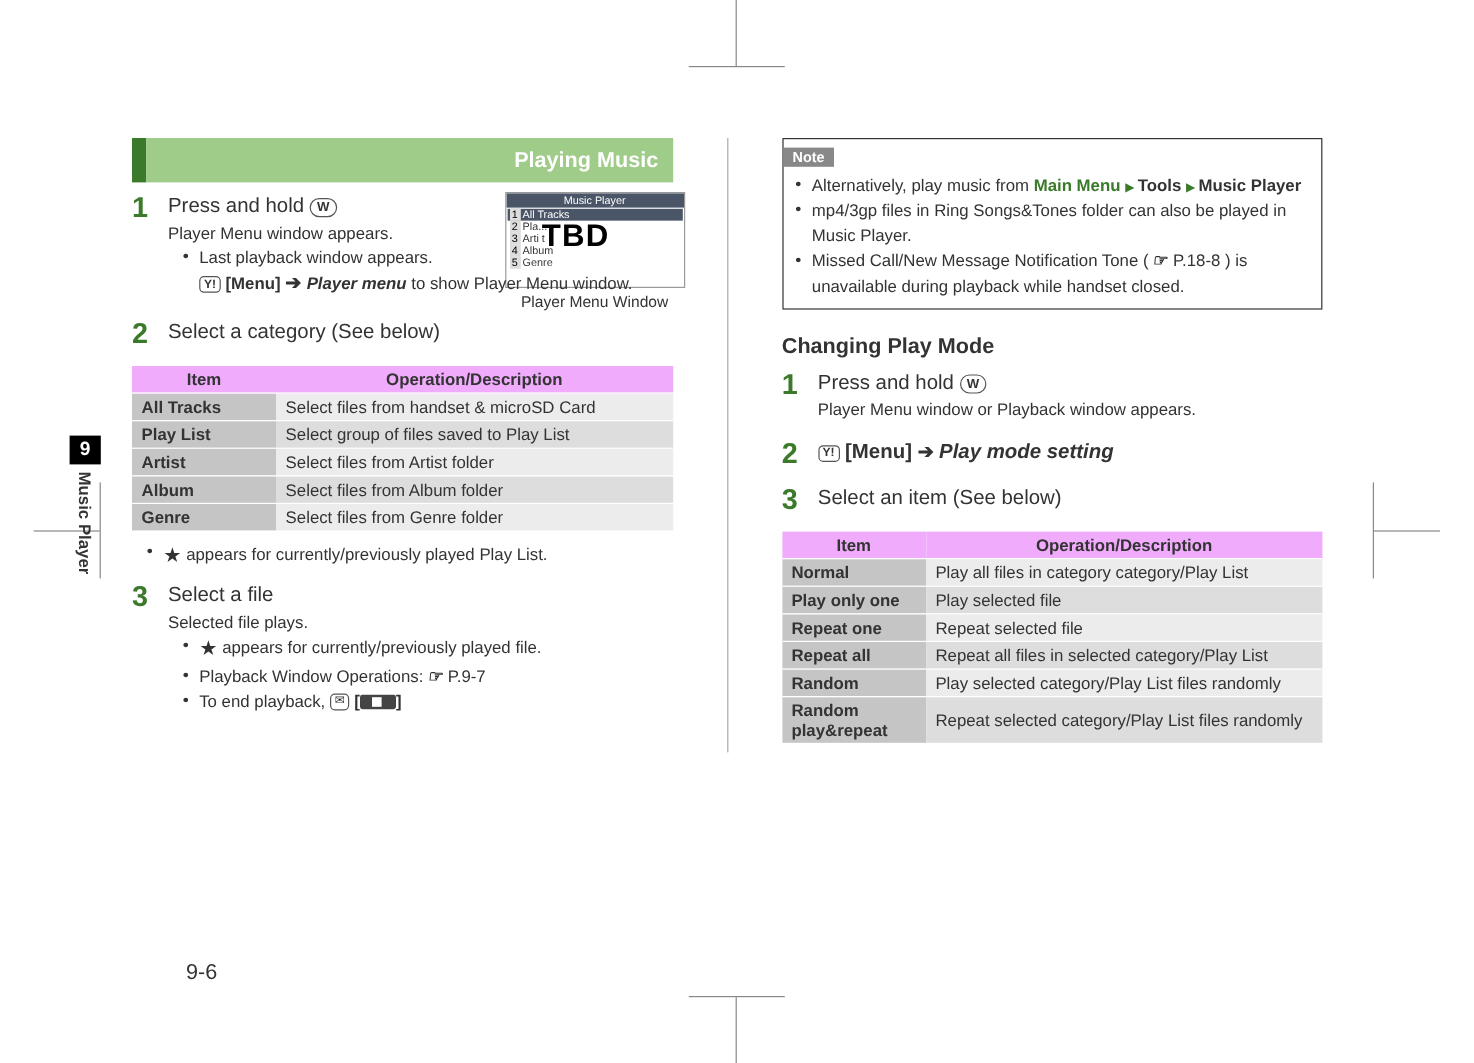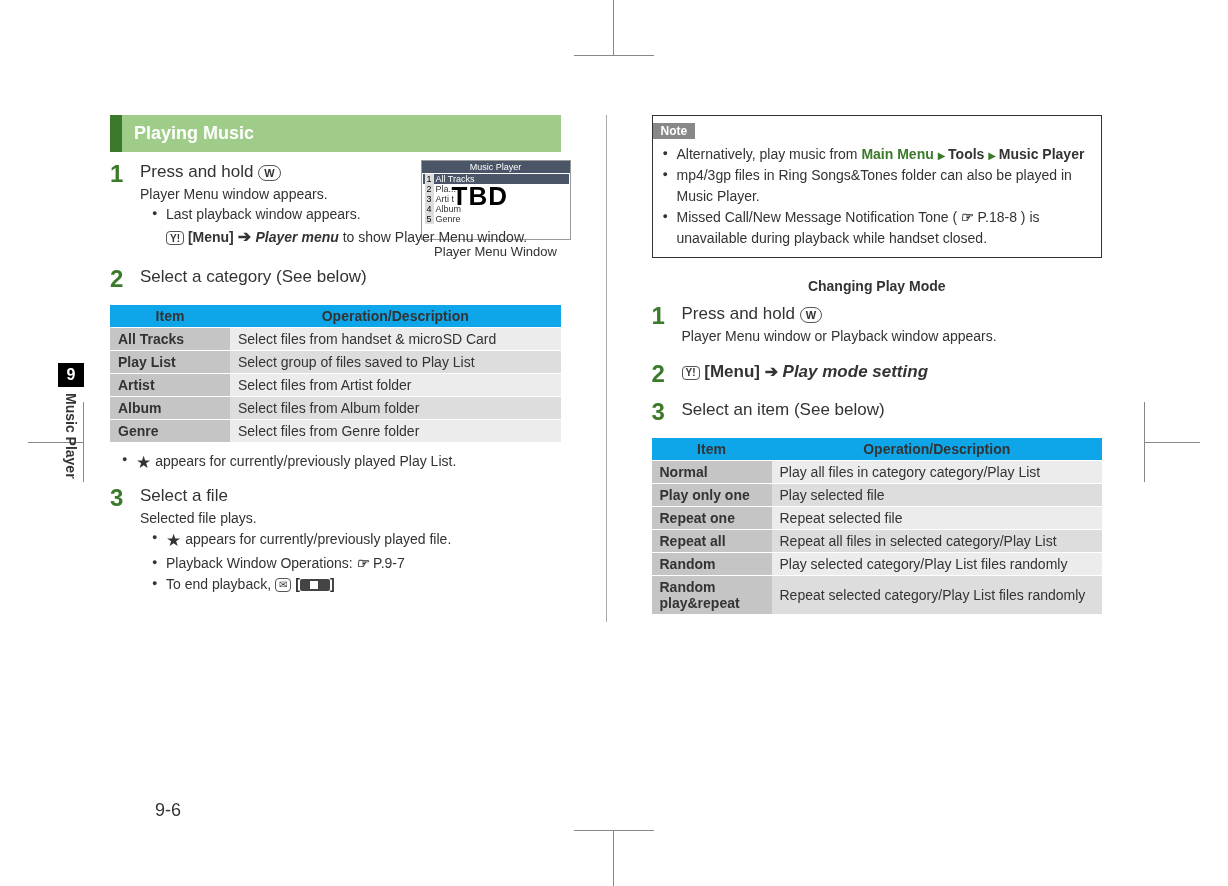--- a/index.html
+++ b/index.html
@@ -25,20 +25,21 @@
     position: absolute;
     left: 110px; top: 115px;
     width: 992px;
     display: flex;
     gap: 45px;
   }
   .col { flex: 1; min-width: 0; }
   .heading-bar {
     display: flex;
     align-items: stretch;
+    text-align: right;
   }
   .heading-tab {
     width: 12px;
     background: #3b7a2a;
   }
   .heading-text {
     flex: 1;
     background: #a0cc8a;
     color: #fff;
     font-weight: bold;
@@ -93,21 +94,21 @@
   .ref-icon { display:inline-block; transform: skewX(-10deg); font-weight:bold;}
   .bold { font-weight: bold; }
   .bolditalic { font-weight: bold; font-style: italic;}
   .table {
     width: 100%;
     border-collapse: collapse;
     font-size: 14px;
     margin: 4px 0 8px 0;
   }
   .table th {
-    background: #0ea5e9;
+    background: #f0abfc;
     font-weight: bold;
     padding: 3px 8px;
     text-align: center;
   }
   .table th:first-child { text-align: center; width: 120px;}
   .table td {
     padding: 3px 8px;
     border-top: 1px solid #fff;
   }
   .table tr:nth-child(even) td { background: #ececec;}
@@ -194,23 +195,22 @@
     padding: 1px 8px;
     margin: -14px 0 5px -10px;
   }
   .notebox ul { list-style: none;}
   .notebox li { position: relative; padding-left: 14px; line-height: 1.5;}
   .notebox li::before { content: "●"; font-size: 9px; position: absolute; left: 0; top: 3px;}
   .green-bold { color: #3b7a2a; font-weight: bold;}
   .tri { color: #3b7a2a; font-size: 10px;}
   .subheading {
     font-weight: bold;
-    font-size: 14px;
+    font-size: 18px;
     margin: 10px 0 8px 0;
-    text-align: center;
   }
   .col-divider {
     width: 1px;
     background: #aaa;
     align-self: stretch;
   }
   .star { font-size: 17px; vertical-align: middle;}
   .stop-btn {
     display: inline-block;
     background: #444;

